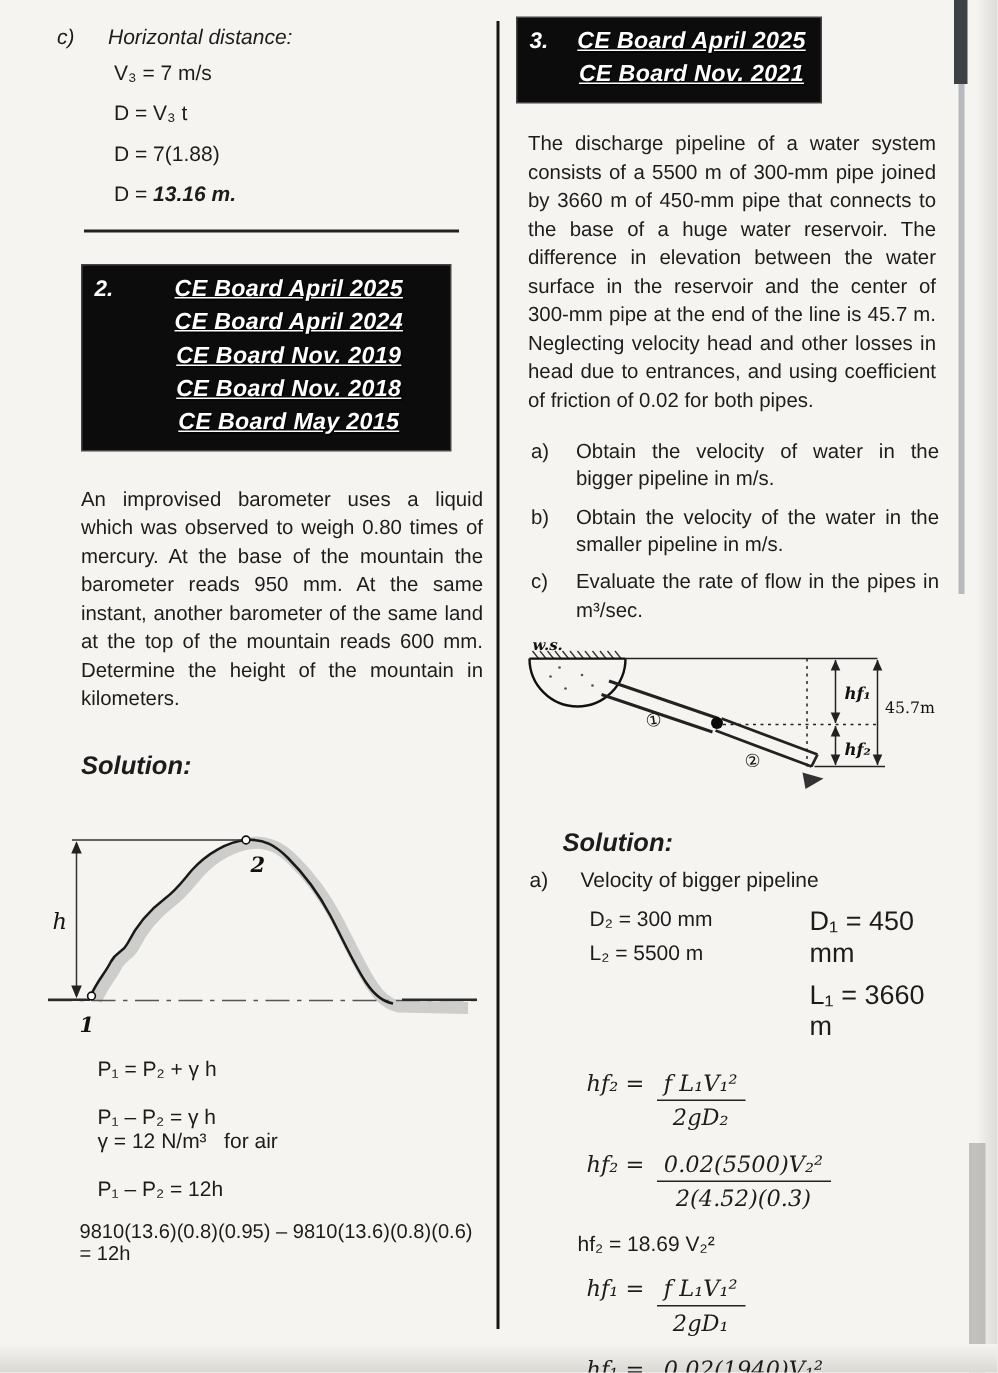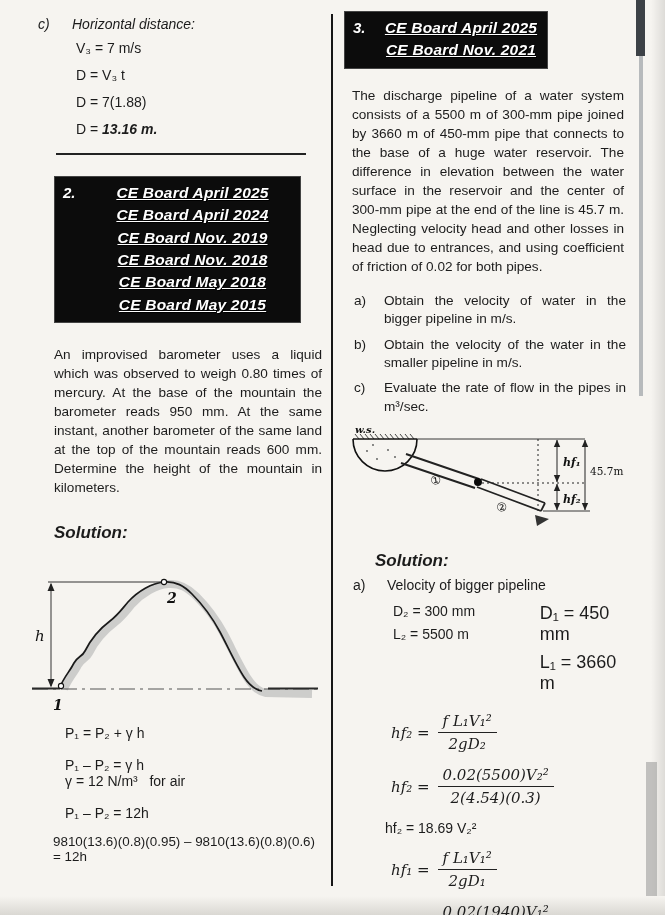--- a/index.html
+++ b/index.html
@@ -41,21 +41,21 @@
   
   .q-row{display:flex;font-size:13.6px;line-height:1.35;margin-bottom:7px;}
   .q-label{width:30px;flex:none;}
   .q-text{flex:1;text-align:justify;}
   
   .vals{display:flex;font-size:14px;margin:10px 0 4px 48px;}
   .vals .v-left{width:180px;}
   .vals .v-right{font-size:18px;}
   .vals div{margin-bottom:7px;}
   
-  .frac-eq{display:flex;align-items:center;margin:0 0 13px 46px;
+  .frac-eq{display:flex;margin:0 0 13px 46px;
     font-family:"DejaVu Serif",serif;font-style:italic;font-size:15px;}
   .frac-eq .lhs{margin-right:8px;}
   .frac{display:inline-block;text-align:center;vertical-align:middle;}
   .frac .num{display:block;border-bottom:1.4px solid #222;padding:0 5px 2px 5px;}
   .frac .den{display:block;padding-top:2px;}
   .plain-eq{font-size:14px;margin:0 0 13px 40px;}
   .mtn-wrap{margin:14px 0 4px 0;}
   .pipe-wrap{margin:6px 0 2px 0;}
   svg text{font-family:"DejaVu Serif",serif;}
 </style>
@@ -86,21 +86,20 @@
 
     <hr class="sep" style="margin:16px 0 0 26px;width:250px;">
 
     <div class="board-box" style="margin:22px 0 0 25px;width:229px;">
       <span class="board-num">2.</span>
       <div class="board-lines">
         <div>CE Board April 2025</div>
         <div>CE Board April 2024</div>
         <div>CE Board Nov. 2019</div>
         <div>CE Board Nov. 2018</div>
-        <div>CE Board May 2018</div>
         <div>CE Board May 2015</div>
       </div>
     </div>
 
     <p class="body-text" style="margin:23px 2px 0 24px;">An improvised barometer uses a liquid which was observed to weigh 0.80 times of mercury. At the base of the mountain the barometer reads 950 mm. At the same instant, another barometer of the same land at the top of the mountain reads 600 mm. Determine the height of the mountain in kilometers.</p>
 
     <div class="solution-h" style="margin:26px 0 2px 24px;">Solution:</div>
 
     <div class="mtn-wrap">
       <svg width="290" height="158" viewBox="0 0 290 158">
@@ -237,21 +236,21 @@
       <span class="frac">
         <span class="num">f L₁V₁²</span>
         <span class="den">2gD₂</span>
       </span>
     </div>
 
     <div class="frac-eq">
       <span class="lhs">hf₂ =</span>
       <span class="frac">
         <span class="num">0.02(5500)V₂²</span>
-        <span class="den">2(4.54)(0.3)</span>
+        <span class="den">2(4.52)(0.3)</span>
       </span>
     </div>
 
     <div class="plain-eq">hf₂ = 18.69 V₂²</div>
 
     <div class="frac-eq">
       <span class="lhs">hf₁ =</span>
       <span class="frac">
         <span class="num">f L₁V₁²</span>
         <span class="den">2gD₁</span>

